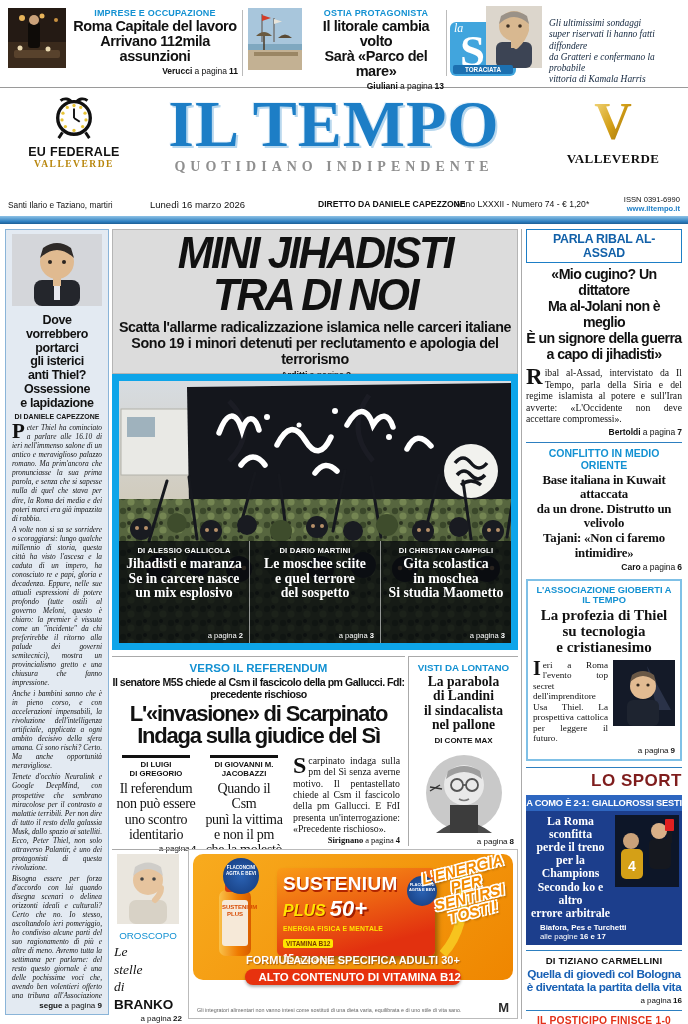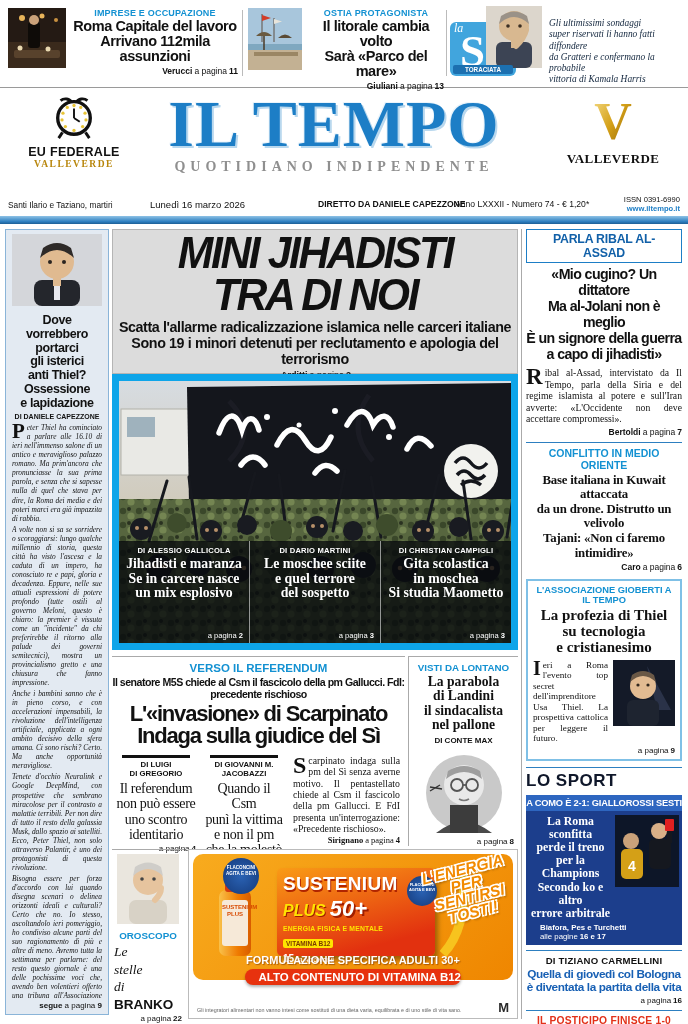--- a/index.html
+++ b/index.html
@@ -92,21 +92,21 @@
   .ref-body .dropcap{font-size:24px;line-height:20px}
 
   .visti{position:absolute;left:408px;top:656px;width:110px;height:190px;border-top:1px solid #aaa;border-left:1px solid #aaa;
          padding:5px 4px 0;text-align:center}
   .visti-title{font-family:"Liberation Serif",serif;font-weight:bold;font-size:13.6px;line-height:1.06;margin-top:2px}
   .visti-author{font-size:8px;font-weight:bold;margin:3px 0 2px}
   .visti-page{font-size:8px;text-align:right}
   .visti-page span{margin-left:2px}
 
   .oroscopo{position:absolute;left:112px;top:849px;width:72px;height:170px;border-top:1px solid #aaa;padding:4px 2px 0}
-  .oro-sec{color:#1391d2;font-weight:bold;font-size:9.8px;text-align:center;margin-top:2px}
+  .oro-sec{color:#1391d2;font-weight:normal;font-size:9.8px;text-align:center;margin-top:2px}
   .oro-it{font-family:"Liberation Serif",serif;font-style:italic;font-size:13.5px;line-height:1.3;margin-top:2px}
   .oro-bold{font-weight:bold;font-size:13.5px;margin-top:1px}
   .oro-page{font-size:8px;text-align:right;margin-top:2px}
   .oro-page span{margin-left:2px}
 
   
   .ad{position:absolute;left:188px;top:849px;width:330px;height:170px;border:1px solid #bbb;background:#fff}
   .ad-orange{position:absolute;left:4px;top:4px;right:4px;height:126px;background:linear-gradient(135deg,#f8ab1e,#ef8600);border-radius:10px}
   .ad-badge{position:absolute;width:36px;height:36px;border-radius:50%;background:radial-gradient(#2a62b4,#153a7a);
             color:#fff;font-size:4.6px;font-weight:bold;text-align:center;padding-top:7px;line-height:1.25;z-index:5}
@@ -145,21 +145,21 @@
   .sec-rule{border-top:1px solid #2d7fc0;margin-top:5px;padding-top:4px}
   .kuwait{text-align:center}
   .kuwait-head{font-family:"Liberation Serif",serif;font-weight:bold;font-size:12.8px;line-height:1.14;margin-top:2px;letter-spacing:-.2px}
   .thielbox{border:2px solid #7fc0e6;margin-top:7px;padding:4px 5px;text-align:center}
   .thiel-head{font-family:"Liberation Serif",serif;font-weight:bold;font-size:15px;line-height:1.08;margin-top:2px}
   .thiel-row{display:flex;gap:5px;margin-top:4px;text-align:left}
   .thiel-body{font-family:"Liberation Serif",serif;font-size:9.2px;line-height:1.14;text-align:justify;flex:1}
   .thiel-body .dropcap{font-size:20px;line-height:16px}
   .thiel-page{font-size:8px;text-align:right;margin-top:2px}
   .thiel-page span{margin-left:2px}
-  .sport-h{color:#0f172a;font-weight:900;font-size:17px;text-align:left;letter-spacing:.5px;border-top:1px solid #2d7fc0;margin-top:6px;padding-top:3px}
+  .sport-h{color:#7f1d1d;font-weight:900;font-size:17px;text-align:right;letter-spacing:.5px;border-top:1px solid #2d7fc0;margin-top:6px;padding-top:3px}
   .romabox{background:#1c3e8c;margin-top:4px;color:#fff}
   .roma-strip{background:#2e66c0;font-weight:bold;font-size:9.3px;text-align:center;padding:3px 0;letter-spacing:-.2px}
   .roma-row{display:flex;padding:4px 3px 2px;gap:3px}
   .roma-head{font-family:"Liberation Serif",serif;font-weight:bold;font-size:11.8px;line-height:1.12;text-align:center;flex:1}
   .roma-byline{font-size:7.8px;padding:1px 14px 4px;text-align:left}
   .roma-byline span{margin-right:2px}
   .carm{text-align:center}
   .carm-author{font-weight:bold;font-size:9.6px;letter-spacing:.2px}
   .carm-head{color:#1860b4;font-weight:bold;font-size:11.8px;line-height:1.12;margin-top:2px;letter-spacing:-.4px}
   .carm-page{font-size:8px;text-align:right;margin-top:1px}

